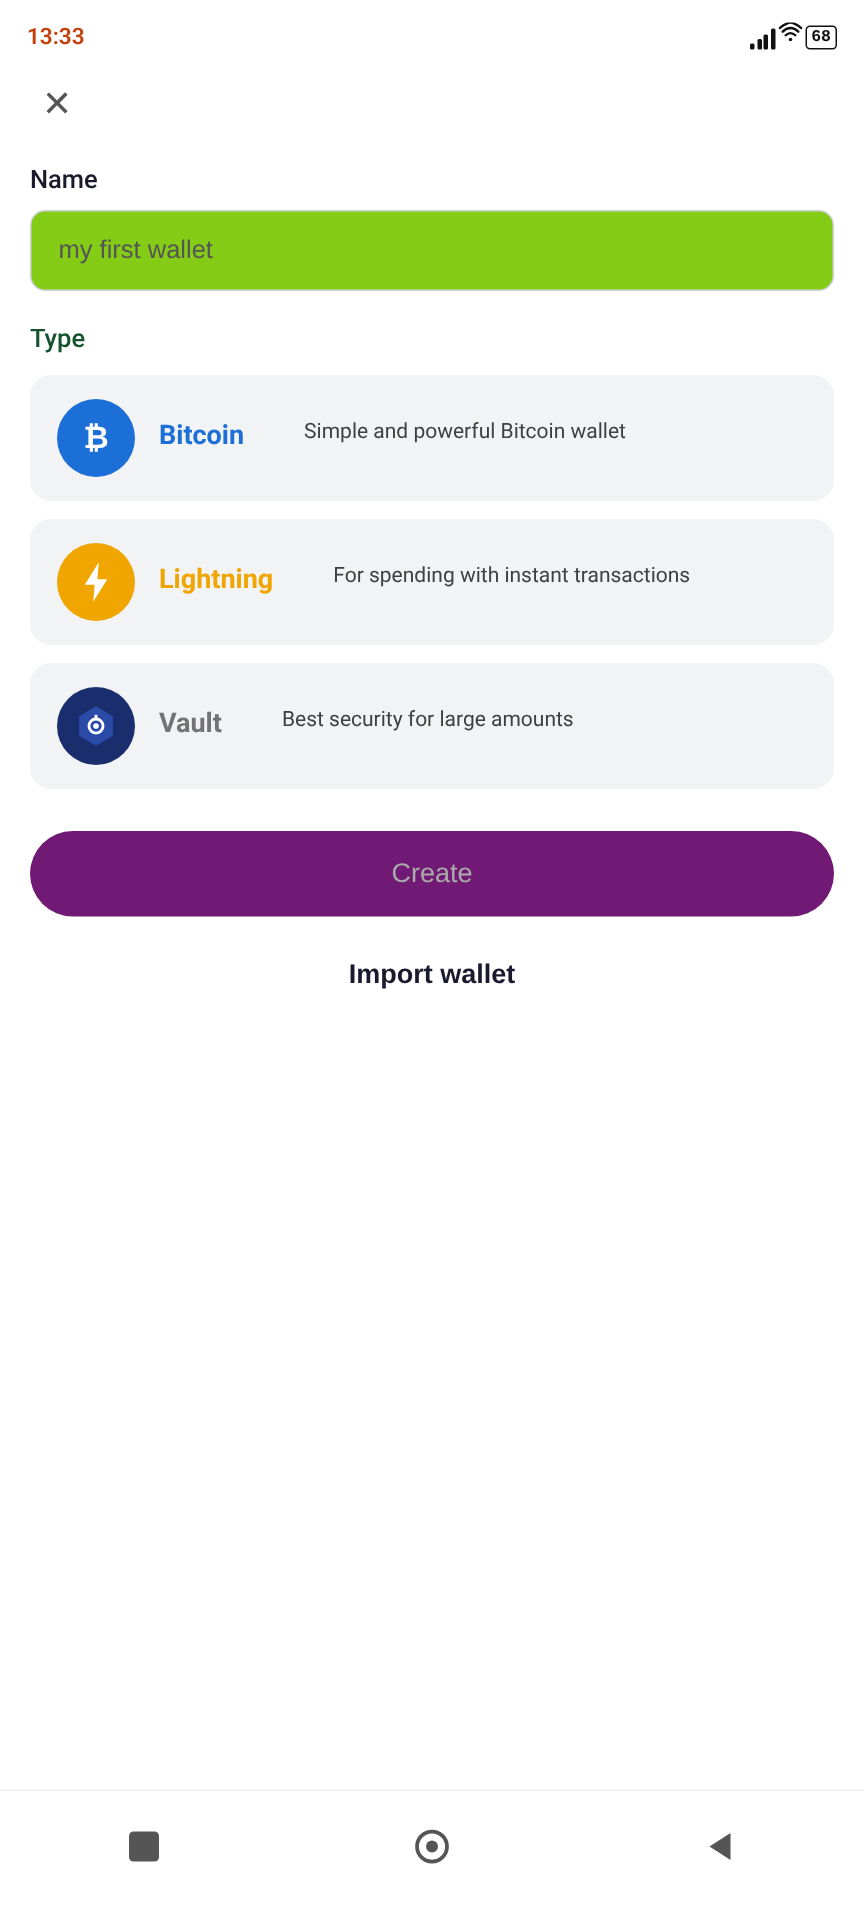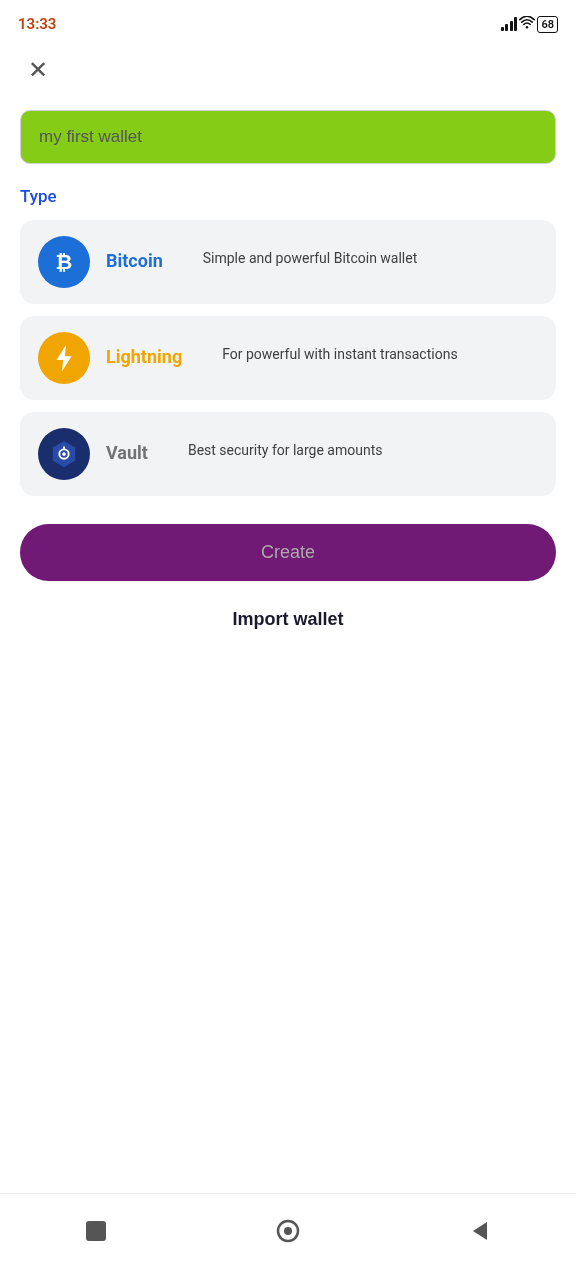--- a/index.html
+++ b/index.html
@@ -22,22 +22,23 @@
       padding: 10px 18px 6px 18px;
       height: 44px;
     }
     .status-time {
       font-size: 15px;
       font-weight: 600;
       color: #c2410c;
     }
     .status-icons {
       display: flex;
-      align-items: center;
+      align-items: flex-end;
       gap: 2px;
+      font-family: Liberation Mono, monospace;
     }
 
     
     .header {
       display: flex;
       justify-content: space-between;
       align-items: center;
       padding: 10px 20px 16px 20px;
     }
     .header-title {
@@ -76,21 +77,21 @@
       border: 1.5px solid #d0d0d8;
       border-radius: 10px;
       background: #84cc16;
       outline: none;
       margin-bottom: 22px;
     }
 
     .type-label {
       font-size: 17px;
       font-weight: 500;
-      color: #1d4ed8;
+      color: #14532d;
       margin-bottom: 14px;
     }
 
     .wallet-type-list {
       display: flex;
       flex-direction: column;
       gap: 12px;
       margin-bottom: 28px;
     }
 
@@ -248,20 +249,21 @@
   </div>
 </div>
 
 <div class="header">
   <button class="close-btn">✕</button>
 </div>
 
 <div class="content">
 
   
+  <div class="field-label">Name</div>
   <input class="name-input" type="text" value="my first wallet" placeholder="my first wallet" style="">
 
   
   <div class="type-label">Type</div>
 
   <div class="wallet-type-list">
 
     <div class="wallet-type-item">
       <div class="wallet-icon bitcoin">
         <svg viewBox="0 0 32 32" fill="white">
@@ -275,21 +277,21 @@
     </div>
 
     <div class="wallet-type-item">
       <div class="wallet-icon lightning">
         <svg viewBox="0 0 32 32" fill="white">
           <polygon points="18,2 8,18 15,18 14,30 24,14 17,14" fill="white"></polygon>
         </svg>
       </div>
       <div class="wallet-type-info">
         <span class="wallet-type-name lightning">Lightning</span>
-        <span class="wallet-type-desc">For powerful with instant transactions</span>
+        <span class="wallet-type-desc">For spending with instant transactions</span>
       </div>
     </div>
 
     <div class="wallet-type-item">
       <div class="wallet-icon vault">
         <svg viewBox="0 0 32 32" fill="none">
           <polygon points="16,2 28,9 28,23 16,30 4,23 4,9" fill="#2a4aa8"></polygon>
           <circle cx="16" cy="16" r="5" stroke="white" stroke-width="2" fill="none"></circle>
           <circle cx="16" cy="16" r="2" fill="white"></circle>
           <line x1="16" y1="11" x2="16" y2="8" stroke="white" stroke-width="2"></line>

